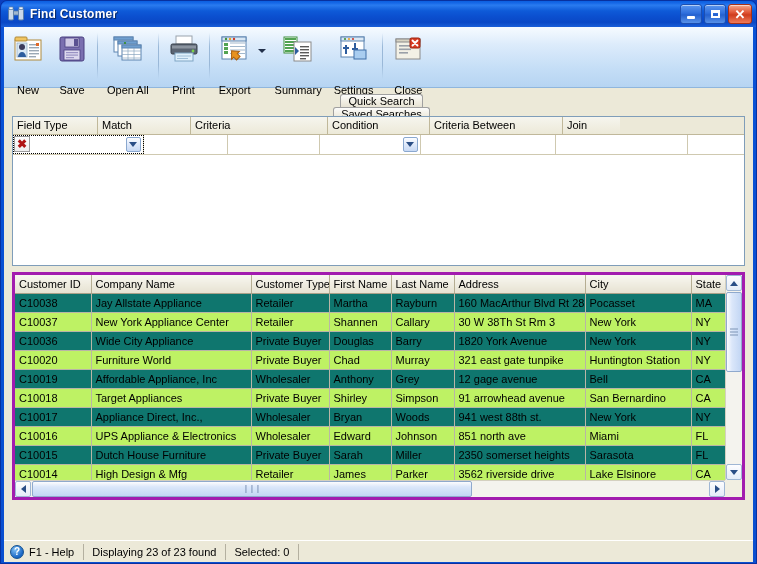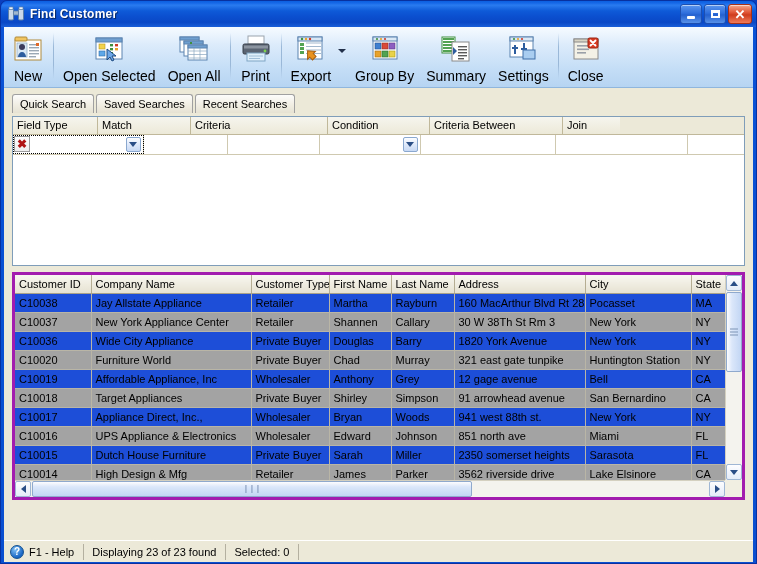--- a/index.html
+++ b/index.html
@@ -74,30 +74,30 @@
     padding: 4px 0 0 2px;
     position: relative;
   }
   .tbtn {
     height: 54px;
     display: flex; flex-direction: column; align-items: center; justify-content: flex-start;
     padding: 2px 6px 0 6px;
     cursor: default;
   }
   .tbtn .ico { width: 32px; height: 32px; position: relative; }
-  .tbtn .lbl { font-size: 14px; color: #000; margin-top: 3px; white-space: nowrap; }
+  .tbtn .lbl { font-size: 11px; color: #000; margin-top: 19px; white-space: nowrap; }
   .tb-sep { width: 1px; height: 46px; margin: 2px 3px 0 3px;
             background: linear-gradient(to bottom, rgba(255,255,255,0) 0%, #9ab8d8 30%, #9ab8d8 70%, rgba(255,255,255,0) 100%); }
   .tb-arrow { align-self: center; margin: 0 2px 16px 1px; width: 9px; height: 9px; position: relative; cursor: default;}
   .tb-arrow::after { content:""; position:absolute; left:0; top:2px; border-left: 4px solid transparent; border-right: 4px solid transparent; border-top: 4px solid #22304a; }
 
   
   #tabstrip {
     height: 23px; margin-top: 5px; padding-left: 8px;
-    display: flex; align-items: flex-start; position: relative;
+    display: flex; align-items: center; position: relative; flex-direction: column;
   }
   .tab {
     height: 19px; padding: 0 7px;
     display: flex; align-items: center;
     font-size: 11px; color: #000;
     background: linear-gradient(to bottom,#fcfcfb 0%,#f1eee3 55%,#e6e2d3 100%);
     border: 1px solid #a0a0a0; border-bottom: none;
     border-radius: 3px 3px 0 0;
     margin-right: 2px;
     cursor: default; white-space: nowrap;
@@ -167,22 +167,22 @@
     border-right: 1px solid #b5ad92; border-bottom: 1px solid #a9a189;
     padding: 0 0 0 4px; color:#000; overflow: hidden; white-space: nowrap;
     cursor: default;
   }
   table.dg td {
     height: 19px; font-size: 11px; color:#000;
     border-right: 1px solid #b9b5a6; border-bottom: 1px solid #b9b5a6;
     padding: 0 0 0 4px; white-space: nowrap; overflow: hidden;
     cursor: default;
   }
-  tr.odd td { background: #1d4ed8; }
-  tr.even td { background: #a3a3a3; }
+  tr.odd td { background: #0f766e; }
+  tr.even td { background: #bef264; }
 
   
   .sb-v {
     position: absolute; right: 0; top: 0; bottom: 17px; width: 17px;
     background: #f4f3ee; border-left: 1px solid #d4d0c0;
   }
   .sb-h {
     position: absolute; left: 0; right: 17px; bottom: 0; height: 17px;
     background: #f4f3ee; border-top: 1px solid #d4d0c0;
   }
@@ -274,50 +274,40 @@
                 <rect x="17" y="23" width="7" height="1.4"></rect>
               </g>
             <g fill="#e06a2a">
                 <rect x="24" y="10" width="3" height="3"></rect>
               </g>
           </svg>
         </span>
         <span class="lbl">New</span>
       </div>
 
+      <div class="tbtn">
+        <span class="ico">
+          <svg width="32" height="32" viewBox="0 0 32 32">
+            <rect x="4" y="4" width="24" height="24" rx="2" fill="#7a6fb0" stroke="#4a4080"></rect>
+            <rect x="4" y="4" width="24" height="24" rx="2" fill="url(#g)" opacity="0"></rect>
+            <rect x="9" y="5" width="14" height="9" fill="#cfc9e6" stroke="#4a4080" stroke-width=".8"></rect>
+            <rect x="18" y="6" width="4" height="7" fill="#5b5192"></rect>
+            <rect x="8" y="17" width="16" height="10" fill="#ddd9ee" stroke="#4a4080" stroke-width=".8"></rect>
+            <g fill="#9a93c4">
+                <rect x="10" y="19" width="12" height="1.2"></rect>
+                <rect x="10" y="21.5" width="12" height="1.2"></rect>
+                <rect x="10" y="24" width="8" height="1.2"></rect>
+              </g>
+          </svg>
+        </span>
+        <span class="lbl">Save</span>
+      </div>
 
       <div class="tb-sep"></div>
 
-      <div class="tbtn">
-        <span class="ico">
-          <svg width="32" height="32" viewBox="0 0 32 32">
-            <rect x="3" y="5" width="26" height="21" fill="#fff" stroke="#5d84b0"></rect>
-            <rect x="3" y="5" width="26" height="4" fill="#6f9fd0" stroke="#5d84b0"></rect>
-            <g fill="#f2d24a">
-                <rect x="6" y="11" width="6" height="5" stroke="#b99a20" stroke-width=".6"></rect>
-              </g>
-            <g fill="#5fa8e8">
-                <rect x="6" y="18" width="6" height="5" stroke="#2d6ba8" stroke-width=".6"></rect>
-              </g>
-            <g fill="#3f8f3f">
-                <rect x="17" y="11" width="3" height="2.4"></rect>
-                <rect x="17" y="15" width="3" height="2.4"></rect>
-                <rect x="17" y="19" width="3" height="2.4"></rect>
-              </g>
-            <g fill="#cc3b2a">
-                <rect x="22" y="11" width="3" height="2.4"></rect>
-              </g>
-            <g fill="#e8a22a">
-                <rect x="22" y="15" width="3" height="2.4"></rect>
-              </g>
-            <path d="M14 16l0 11 3-3 2 4 2-1-2-4 4 0z" fill="#6ea8e8" stroke="#1d4a80" stroke-width="1"></path>
-          </svg>
-        </span>
-        <span class="lbl">Open Selected</span>
-      </div>
 
       <div class="tbtn">
         <span class="ico">
           <svg width="32" height="32" viewBox="0 0 32 32">
             <rect x="2" y="4" width="19" height="15" fill="#fff" stroke="#5d84b0"></rect>
             <rect x="2" y="4" width="19" height="3" fill="#6f9fd0" stroke="#5d84b0"></rect>
             <rect x="6" y="8" width="19" height="15" fill="#fff" stroke="#5d84b0"></rect>
             <rect x="6" y="8" width="19" height="3" fill="#6f9fd0" stroke="#5d84b0"></rect>
             <rect x="10" y="12" width="19" height="15" fill="#fff" stroke="#5d84b0"></rect>
             <rect x="10" y="12" width="19" height="3" fill="#6f9fd0" stroke="#5d84b0"></rect>
@@ -376,38 +366,20 @@
                 <line x1="11" y1="17" x2="26" y2="17"></line>
                 <line x1="11" y1="20.5" x2="26" y2="20.5"></line>
               </g>
             <path d="M12 26l6-6h-3v-4h-5v4h-3z" transform="rotate(135 14 22)" fill="#e8921f" stroke="#a85f10"></path>
           </svg>
         </span>
         <span class="lbl">Export</span>
       </div>
       <span class="tb-arrow"></span>
 
-      <div class="tbtn">
-        <span class="ico">
-          <svg width="32" height="32" viewBox="0 0 32 32">
-            <rect x="4" y="4" width="24" height="22" fill="#fff" stroke="#5d84b0"></rect>
-            <rect x="4" y="4" width="24" height="4" fill="#dbe9f6" stroke="#5d84b0"></rect>
-            <circle cx="8" cy="6" r="1.1" fill="#3f8f3f"></circle>
-              <circle cx="12" cy="6" r="1.1" fill="#e8a22a"></circle>
-              <circle cx="16" cy="6" r="1.1" fill="#cc3b2a"></circle>
-            <rect x="6" y="10" width="6" height="6" fill="#3f7fd0" stroke="#22528f" stroke-width=".6"></rect>
-            <rect x="13" y="10" width="6" height="6" fill="#d94a3a" stroke="#9a2e20" stroke-width=".6"></rect>
-            <rect x="20" y="10" width="6" height="6" fill="#8e5fc0" stroke="#5d3a86" stroke-width=".6"></rect>
-            <rect x="6" y="18" width="6" height="6" fill="#e8a22a" stroke="#a86f10" stroke-width=".6"></rect>
-            <rect x="13" y="18" width="6" height="6" fill="#52a352" stroke="#2e6f2e" stroke-width=".6"></rect>
-            <rect x="20" y="18" width="6" height="6" fill="#e8d24a" stroke="#a89a10" stroke-width=".6"></rect>
-          </svg>
-        </span>
-        <span class="lbl">Group By</span>
-      </div>
 
       <div class="tbtn">
         <span class="ico">
           <svg width="32" height="32" viewBox="0 0 32 32">
             <rect x="2" y="4" width="13" height="16" fill="#fff" stroke="#3f8f3f"></rect>
             <g fill="#52a352">
                 <rect x="3" y="5" width="11" height="2"></rect>
                 <rect x="3" y="8" width="11" height="2"></rect>
                 <rect x="3" y="11" width="11" height="2"></rect>
                 <rect x="3" y="14" width="11" height="2"></rect>

